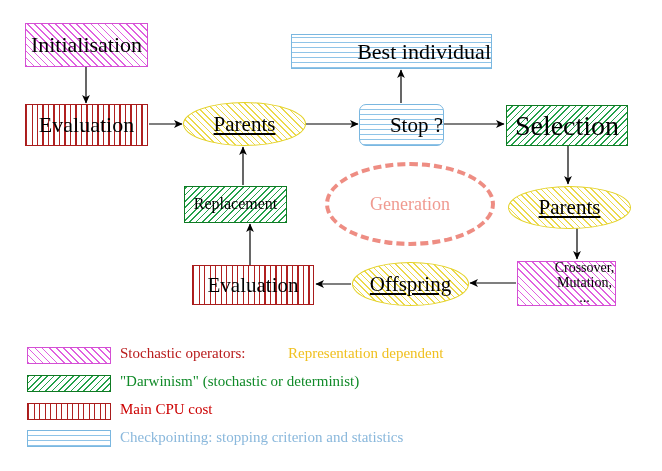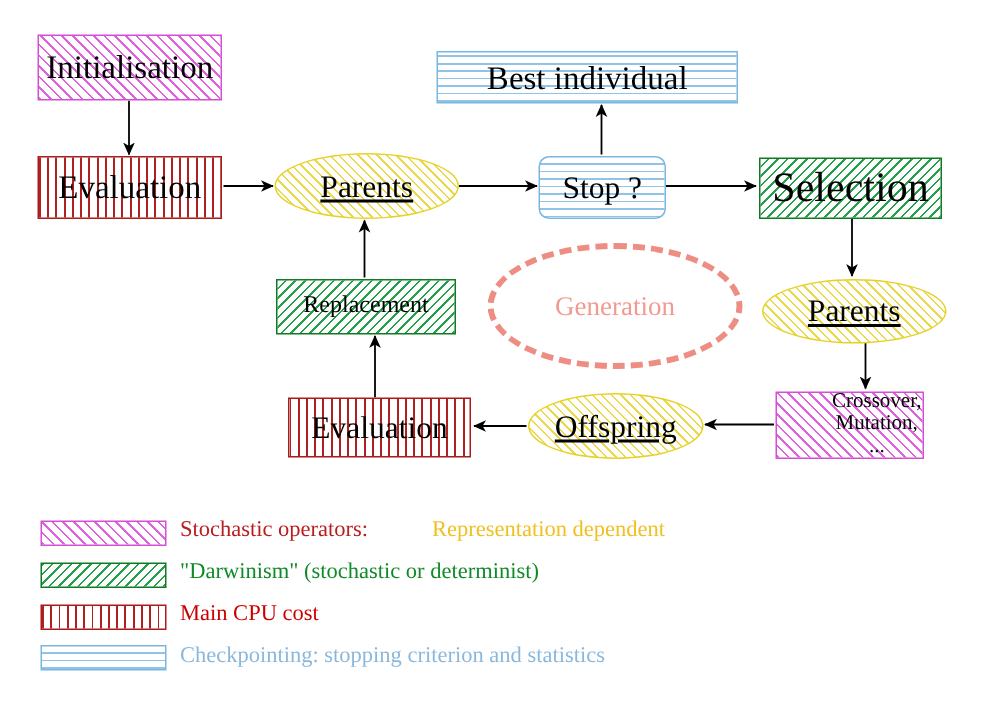--- a/index.html
+++ b/index.html
@@ -38,20 +38,21 @@
     background-color:#ffffff;
     background-image:repeating-linear-gradient(90deg,
        #b02020 0px, #b02020 1.2px, rgba(255,255,255,0) 1.2px, rgba(255,255,255,0) 5.5px);
     border:1.5px solid #a81c1c;
   }
   .hatch-blue{
     background-color:#ffffff;
     background-image:repeating-linear-gradient(0deg,
        #8fc4e8 0px, #8fc4e8 1.1px, rgba(255,255,255,0) 1.1px, rgba(255,255,255,0) 5px);
     border:1.5px solid #7ab7e0;
+    justify-content:flex-end;
   }
   .hatch-yellow{
     background-color:#ffffff;
     background-image:repeating-linear-gradient(45deg,
        #ecd94a 0px, #ecd94a 1.1px, rgba(255,255,255,0) 1.1px, rgba(255,255,255,0) 4.5px);
     border:1.5px solid #e4d227;
     text-decoration:underline;
   }
   .ellipse{border-radius:50%;}
   .rounded{border-radius:7px;}
@@ -138,21 +139,21 @@
 </div>
 
 <div class="node hatch-green" style="left:506px;top:105px;width:122px;height:41px;font-size:28px;">
   <span class="label">Selection</span>
 </div>
 
 <div class="node hatch-yellow ellipse" style="left:508px;top:186px;width:123px;height:43px;font-size:21px;">
   <span class="label">Parents</span>
 </div>
 
-<div class="node hatch-green" style="left:184px;top:186px;width:120px;height:37px;font-size:16px;justify-content:center;">
+<div class="node hatch-green" style="left:184px;top:186px;width:103px;height:37px;font-size:16px;justify-content:center;">
   <span class="label">Replacement</span>
 </div>
 
 <div class="dashed-ellipse" style="left:325px;top:162px;width:170px;height:84px;">
   <span class="label" style="font-size:18px;">Generation</span>
 </div>
 
 <div class="node hatch-magenta" style="left:517px;top:261px;width:99px;height:45px;font-size:14px;flex-direction:column;padding-left:36px;">
   <span class="label">Crossover,</span>
   <span class="label">Mutation, ...</span>

